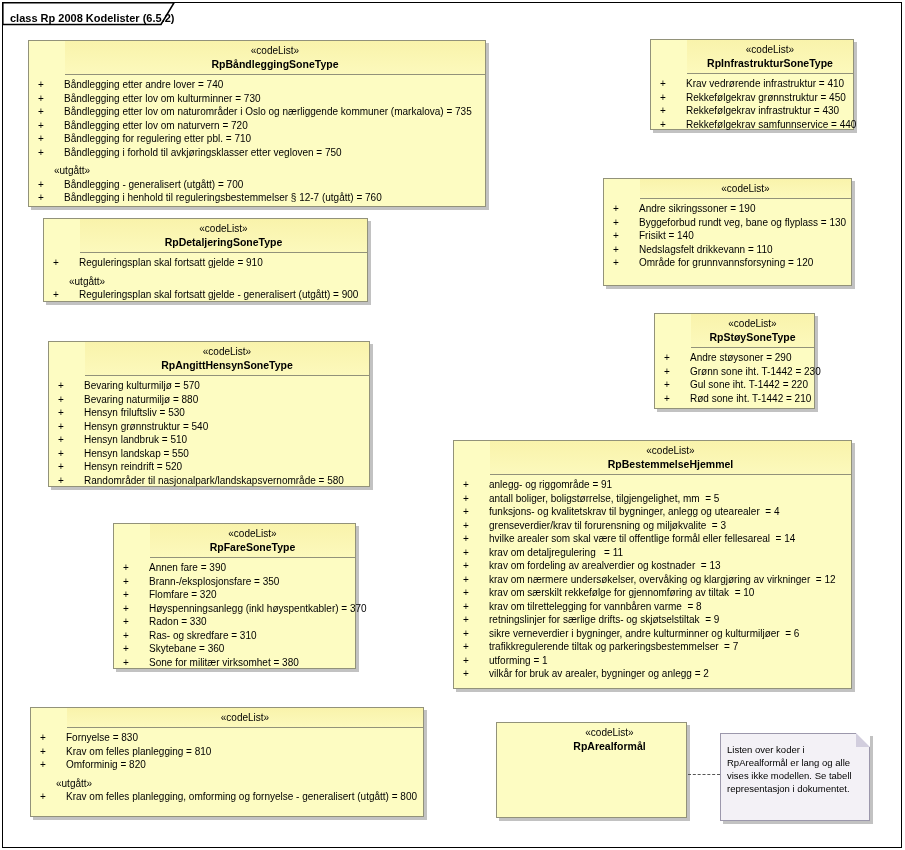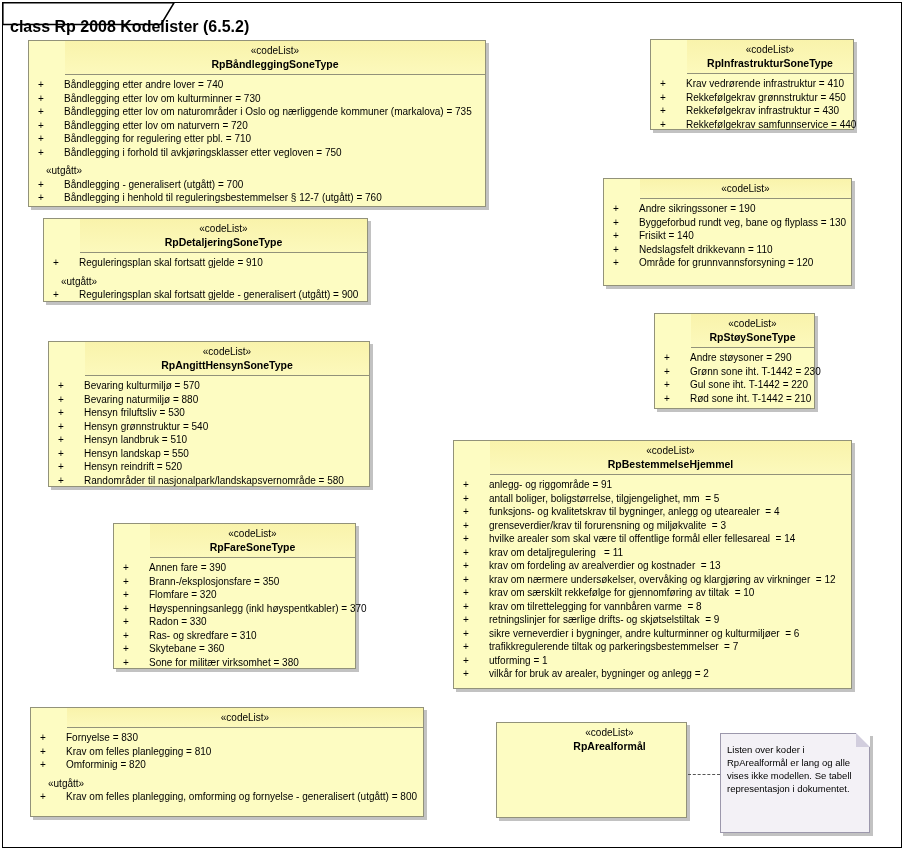--- a/index.html
+++ b/index.html
@@ -1,34 +1,34 @@
 <!DOCTYPE html>
 <html><head>
 <meta charset="utf-8">
 <style>
   html,body{margin:0;padding:0;background:#ffffff;}
   body{width:905px;height:850px;position:relative;overflow:hidden;
        font-family:"Liberation Sans",sans-serif;color:#000;}
   .frame-border{position:absolute;left:2px;top:2px;right:3px;bottom:2px;
        border:1px solid #000;}
   .frame-tab{position:absolute;left:2px;top:2px;width:190px;height:26px;}
-  .frame-title{position:absolute;left:10px;top:18px;font-size:16px;font-weight:bold;white-space:pre;}
+  .frame-title{position:absolute;left:10px;top:12px;font-size:11px;font-weight:bold;white-space:pre;}
 
   .uml-box{position:absolute;box-sizing:border-box;background:#fdfcc2;
        border:1px solid #92927a;box-shadow:3px 3px 0 #c2c2c2;font-size:10px;}
   .box-header{text-align:center;border-bottom:1px solid #92927a;
        padding:3px 2px 3px 2px;background:linear-gradient(#f9f3ab,#fcf9bc);margin-left:36px;}
   .uml-box.no-divider .box-header{border-bottom:none;background:none;}
   .stereotype{font-size:10px;line-height:13px;}
   .box-name{font-size:10.5px;font-weight:bold;line-height:14px;text-align:center;}
   .box-attrs{padding:3px 4px 3px 9px;}
   .attr-row{display:flex;line-height:13.5px;white-space:pre;}
   .plus{width:26px;flex:0 0 26px;}
   .attr-text{flex:1 1 auto;}
-  .utgatt-label{margin:5px 0 0 8px;line-height:13.5px;white-space:pre;}
+  .utgatt-label{margin:5px 0 0 16px;line-height:13.5px;white-space:pre;}
 
   .note{position:absolute;box-sizing:border-box;background:#f3f1f6;
        border:1px solid #9c98ac;box-shadow:3px 3px 0 #c2c2c2;
        padding:9px 2px 4px 6px;font-size:9.5px;line-height:13px;}
   .note-fold{position:absolute;top:-1px;right:-1px;width:0;height:0;
        border-style:solid;border-width:0 14px 14px 0;
        border-color:#ffffff #ffffff #d2cede #d2cede;}
   .connector{position:absolute;border-top:1px dashed #555;}
 </style>
 </head>
@@ -207,16 +207,16 @@
 
 <div class="uml-box no-divider" style="left:496px;top:722px;width:191px;height:96px;">
   <div class="box-header">
     <div class="stereotype">«codeList»</div>
     <div class="box-name">RpArealformål</div>
   </div>
 </div>
 
 <div class="connector" style="left:688px;top:774px;width:32px;"></div>
 
-<div class="note" style="left:720px;top:733px;width:150px;height:100px;">
+<div class="note" style="left:720px;top:733px;width:150px;height:88px;">
   <span class="note-fold"></span>
   <div>Listen over koder i RpArealformål er lang og alle vises ikke modellen. Se  tabell representasjon i dokumentet.</div>
 </div>
 
 </body></html>

